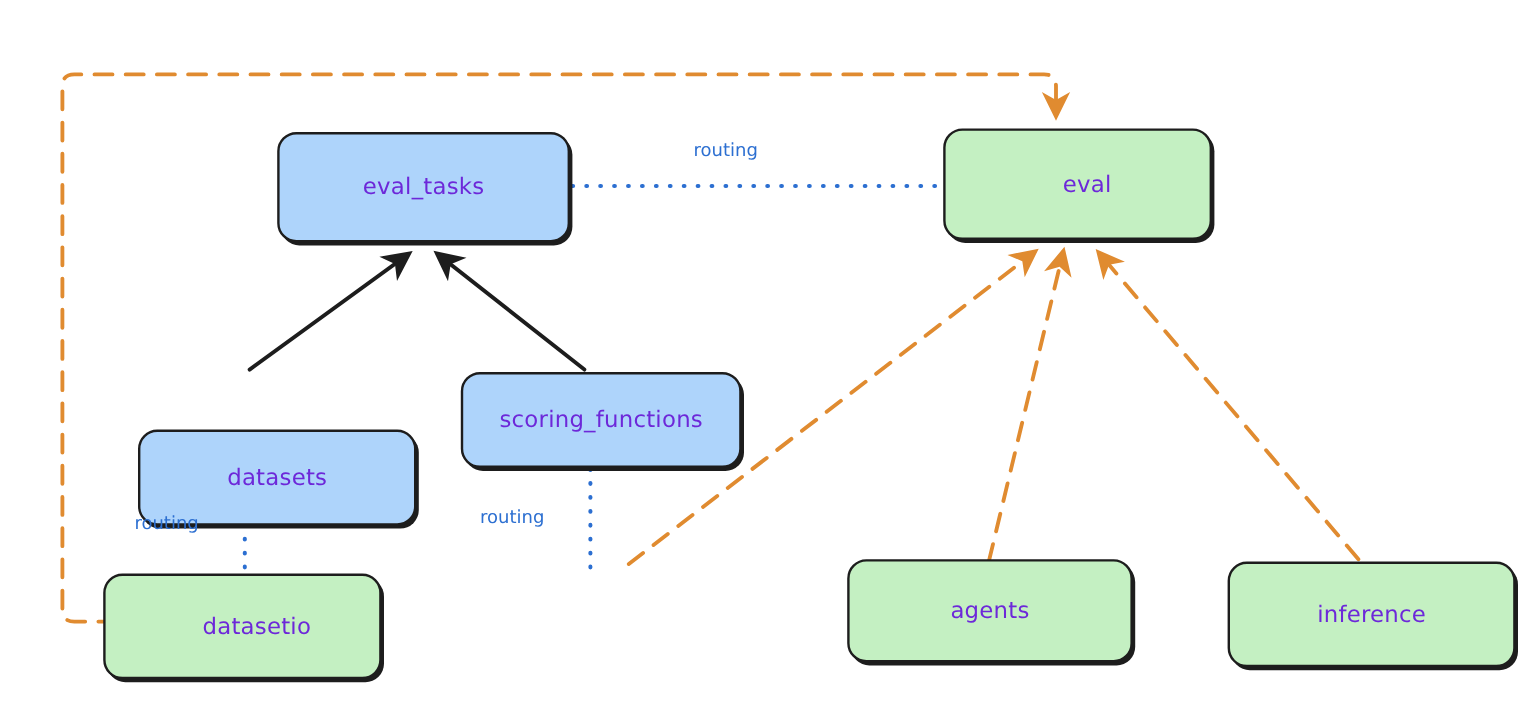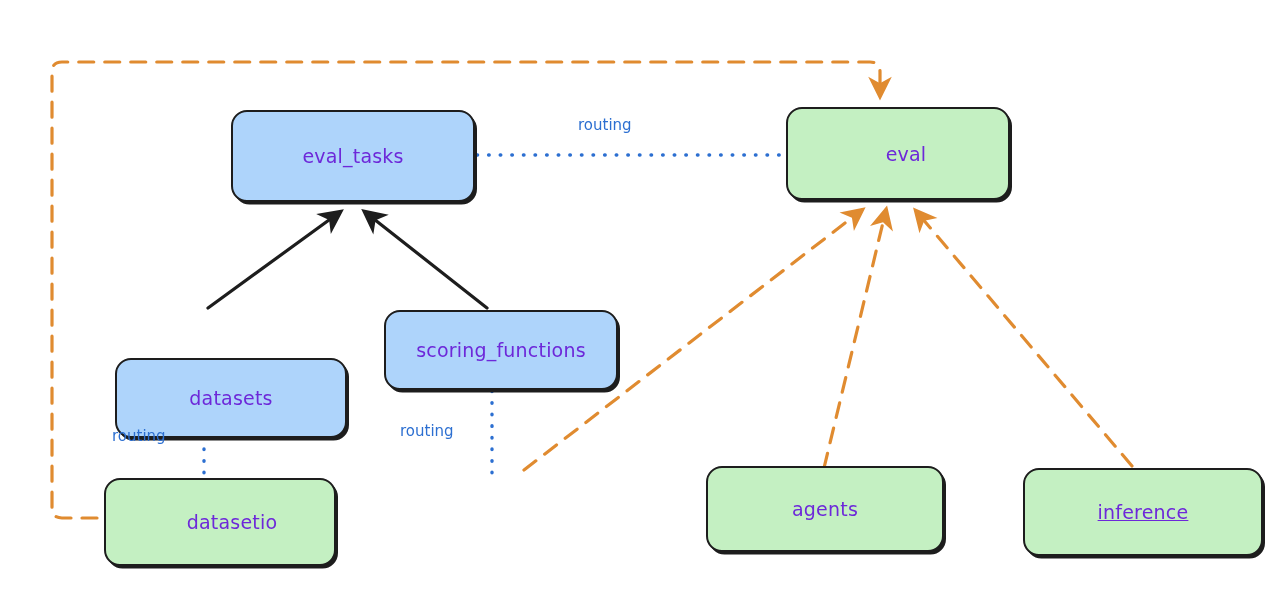--- a/index.html
+++ b/index.html
@@ -123,30 +123,30 @@
   </div>
 
   <div class="node node-blue" style="left:115px; top:310px; width:232px; height:80px;margin-top:48px;">
     <span class="node-label">datasets</span>
   </div>
 
   <div class="node node-blue" style="left:384px; top:310px; width:234px; height:80px;">
     <span class="node-label">scoring_functions</span>
   </div>
 
-  <div class="node node-green" style="left:104px; top:478px; width:232px; height:88px;padding-left:24px;">
+  <div class="node node-green" style="left:86px; top:478px; width:232px; height:88px;padding-left:24px;">
     <span class="node-label">datasetio</span>
   </div>
 
 
   <div class="node node-green" style="left:706px; top:466px; width:238px; height:86px;">
     <span class="node-label">agents</span>
   </div>
 
-  <div class="node node-green" style="left:1023px; top:468px; width:240px; height:88px;text-decoration:underline;">
+  <div class="node node-green" style="left:1023px; top:468px; width:240px; height:88px;">
     <span class="node-label">inference</span>
   </div>
 
   <div class="edge-label" style="left:578px; top:116px;">routing</div>
 
   <div class="edge-label" style="left:112px; top:427px;">routing</div>
 
   <div class="edge-label" style="left:400px; top:422px;">routing</div>
 
 </div>

